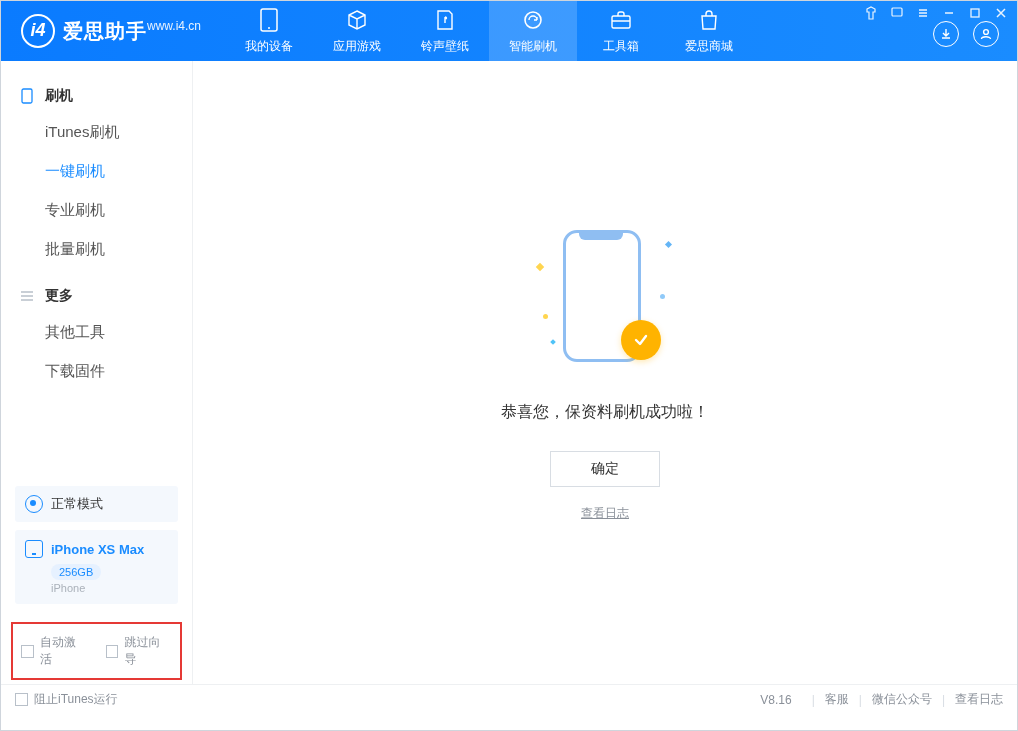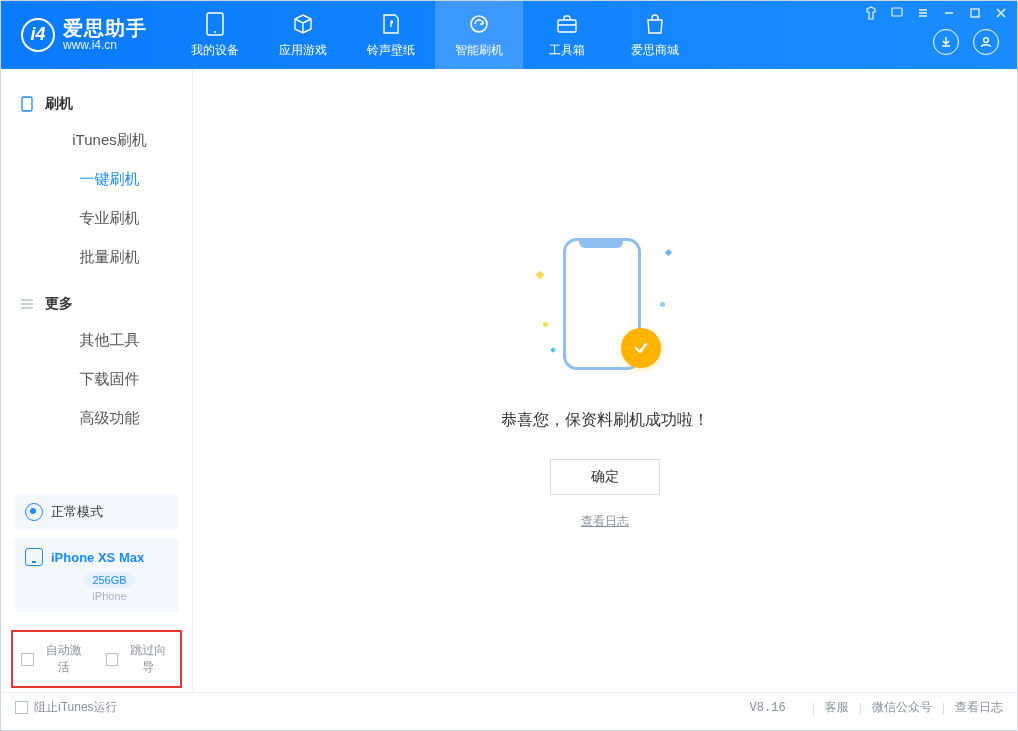--- a/index.html
+++ b/index.html
@@ -1,40 +1,40 @@
 <!DOCTYPE html>
 <html><head>
 <meta charset="utf-8">
 <style>
 * { margin: 0; padding: 0; box-sizing: border-box; font-family: "Microsoft YaHei", Arial, sans-serif; }
 body { background: #fff; width: 1018px; height: 731px; overflow: hidden; border: 1px solid #cfd5dc; }
 
 
-.header { background: linear-gradient(to right, #0a7bff, #1a8cff); height: 68px; display: flex; align-items: center; color: #fff; position: relative; }
+.header { background: linear-gradient(to right, #0a7bff, #1a8cff); height: 60px; display: flex; align-items: center; color: #fff; position: relative; }
 .logo-block { display: flex; align-items: center; padding: 0 14px 0 20px; }
 .logo-circle { width: 34px; height: 34px; border: 2.5px solid #fff; border-radius: 50%; display: flex; align-items: center; justify-content: center; font-weight: bold; font-style: italic; font-size: 18px; color: #fff; margin-right: 8px; }
 .logo-circle span { transform: translateY(-1px); }
-.logo-text { display: flex; flex-direction: column; line-height: 1.1; }
+.logo-text { display: flex; flex-direction: row; line-height: 1.1; }
 .logo-title { font-size: 20px; font-weight: bold; letter-spacing: 1px; }
 .logo-sub { font-size: 12px; opacity: .9; }
 
 .nav { display: flex; height: 100%; margin-left: 10px; }
 .nav-item { width: 88px; display: flex; flex-direction: column; align-items: center; justify-content: center; cursor: pointer; position: relative; }
 .nav-item.active { background: rgba(255,255,255,.18); }
 .nav-icon { width: 24px; height: 24px; margin-bottom: 6px; display: flex; align-items: center; justify-content: center; }
 .nav-label { font-size: 12px; }
 
 .win-controls { position: absolute; top: 4px; right: 8px; display: flex; gap: 10px; align-items: center; }
 .win-btn { width: 16px; height: 16px; cursor: pointer; opacity: .9; display:flex; align-items:center; justify-content:center; }
 .header-right-icons { position: absolute; bottom: 14px; right: 18px; display: flex; gap: 14px; }
 .hdr-circ { width: 26px; height: 26px; border: 1.6px solid #fff; border-radius: 50%; display: flex; align-items: center; justify-content: center; cursor: pointer; }
 
 
 .body-wrap { display: flex; height: calc(100% - 76px - 30px); }
-.sidebar { width: 192px; border-right: 1px solid #eef0f2; padding-top: 18px; display:flex; flex-direction:column;text-align:center; }
+.sidebar { width: 192px; border-right: 1px solid #eef0f2; padding-top: 18px; display:flex; flex-direction:column; }
 .side-group-hdr { display: flex; align-items: center; padding: 8px 18px; color: #333; font-size: 14px; font-weight: bold; }
 .side-group-hdr .gicon { width: 16px; height: 16px; margin-right: 10px; display:flex; align-items:center; justify-content:center; }
 .side-item { padding: 10px 18px 10px 44px; font-size: 15px; color: #555; cursor: pointer; }
 .side-item.active { color: #1a8cff; }
 .side-spacer { flex: 1; }
 
 .device-panel { padding: 10px 14px; }
 .mode-box { background: #f4f8fd; border-radius: 3px; padding: 9px 10px; display: flex; align-items: center; font-size: 13px; color: #333; margin-bottom: 8px; }
 .mode-box .dot { width: 18px; height: 18px; border: 1.6px solid #1a8cff; border-radius: 50%; margin-right: 8px; position: relative; }
 .mode-box .dot::after { content:""; position:absolute; width:6px; height:6px; background:#1a8cff; border-radius:50%; top:4px; left:4px; }
@@ -67,21 +67,21 @@
 .success-title { font-size:16px; color:#333; font-weight:500; margin-bottom:28px; }
 .ok-btn { border:1px solid #d8dde3; background:#fff; padding:8px 40px; font-size:14px; color:#333; cursor:pointer; margin-bottom:18px; }
 .log-link { font-size:12px; color:#8a9099; text-decoration:underline; cursor:pointer; }
 
 
 .footer { height:30px; border-top:1px solid #eef0f2; display:flex; align-items:center; padding:0 14px; font-size:12px; color:#8a9099; }
 .footer .opt { color:#8a9099; }
 .footer-right { margin-left:auto; display:flex; align-items:center; gap:10px; }
 .footer-right .sep { color:#d8dde3; }
 .footer-link { cursor:pointer; }
-.ver { margin-right:16px;font-family:Liberation Mono, monospace; }
+.ver { margin-right:10px; }
 </style>
 </head>
 <body>
 
 <div class="header">
   <div class="logo-block">
     <div class="logo-circle">
         <span>i4</span>
       </div>
     <div class="logo-text">
@@ -212,21 +212,20 @@
     <div class="side-group-hdr" style="margin-top:10px;">
       <span class="gicon">
           <svg width="14" height="12" viewBox="0 0 14 12">
             <path d="M1 2 H13 M1 6 H13 M1 10 H13" stroke="#b8c0c9" stroke-width="1.5"></path>
           </svg>
         </span>
       <span>更多</span>
     </div>
     <div class="side-item">其他工具</div>
     <div class="side-item">下载固件</div>
-    <div class="side-item">高级功能</div>
 
     <div class="side-spacer"></div>
 
     <div class="device-panel">
       <div class="mode-box">
         <span class="dot"></span>
         <span>正常模式</span>
       </div>
       <div class="dev-box">
         <div class="dev-row1">

